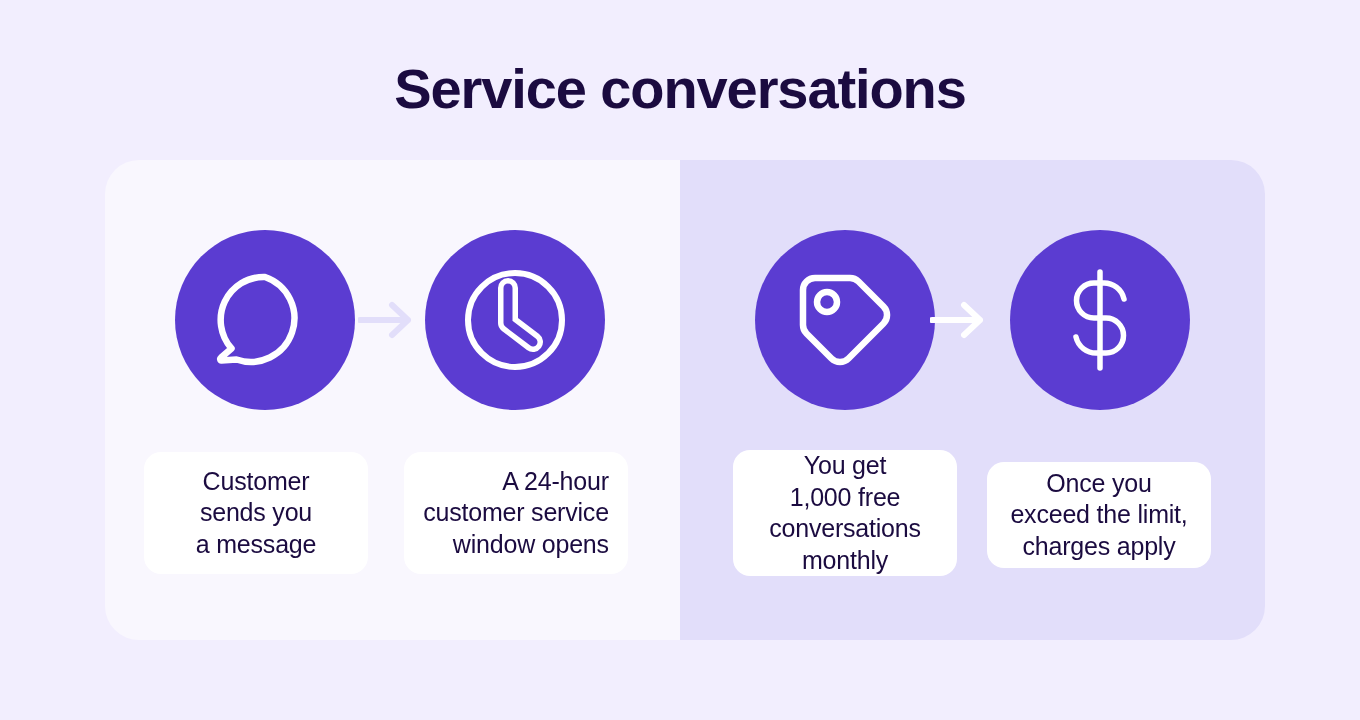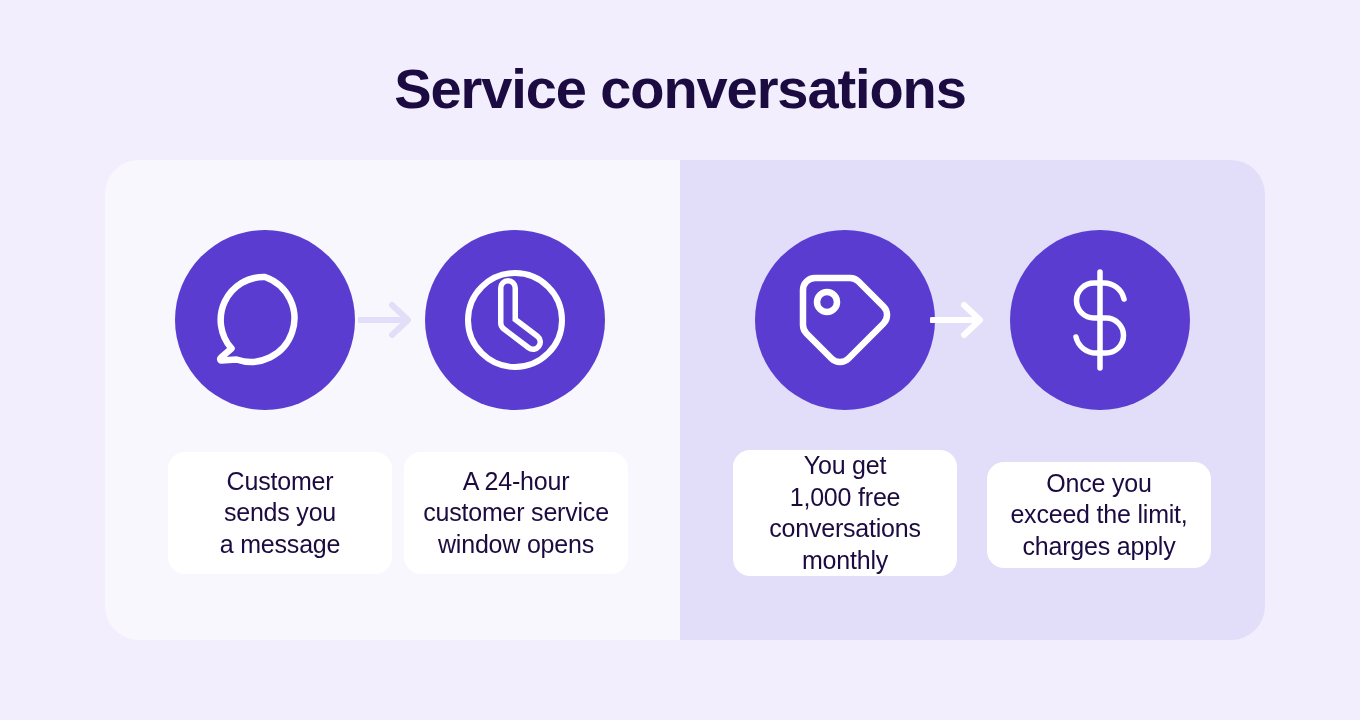--- a/index.html
+++ b/index.html
@@ -96,22 +96,22 @@
     justify-content: center;
     text-align: center;
     color: #1B0B40;
     font-size: 25px;
     line-height: 1.26;
     letter-spacing: -0.2px;
     font-weight: 400;
     padding: 0 10px;
     box-sizing: border-box;
   }
-  .card-1 { left: 168px; top: 452px; width: 224px; height: 122px; }
-  .card-2 { left: 404px; top: 452px; width: 224px; height: 122px; }
+  .card-1 { left: 144px; top: 452px; width: 224px; height: 122px; }
+  .card-2 { left: 404px; top: 452px; width: 224px; height: 122px; text-align: right; }
   .card-3 { left: 733px; top: 450px; width: 224px; height: 126px; }
   .card-4 { left: 987px; top: 462px; width: 224px; height: 106px; align-items: center; }
 
   .caption-card span {
     display: block;
     white-space: pre-line;
   }
 </style>
 </head>
 <body>

